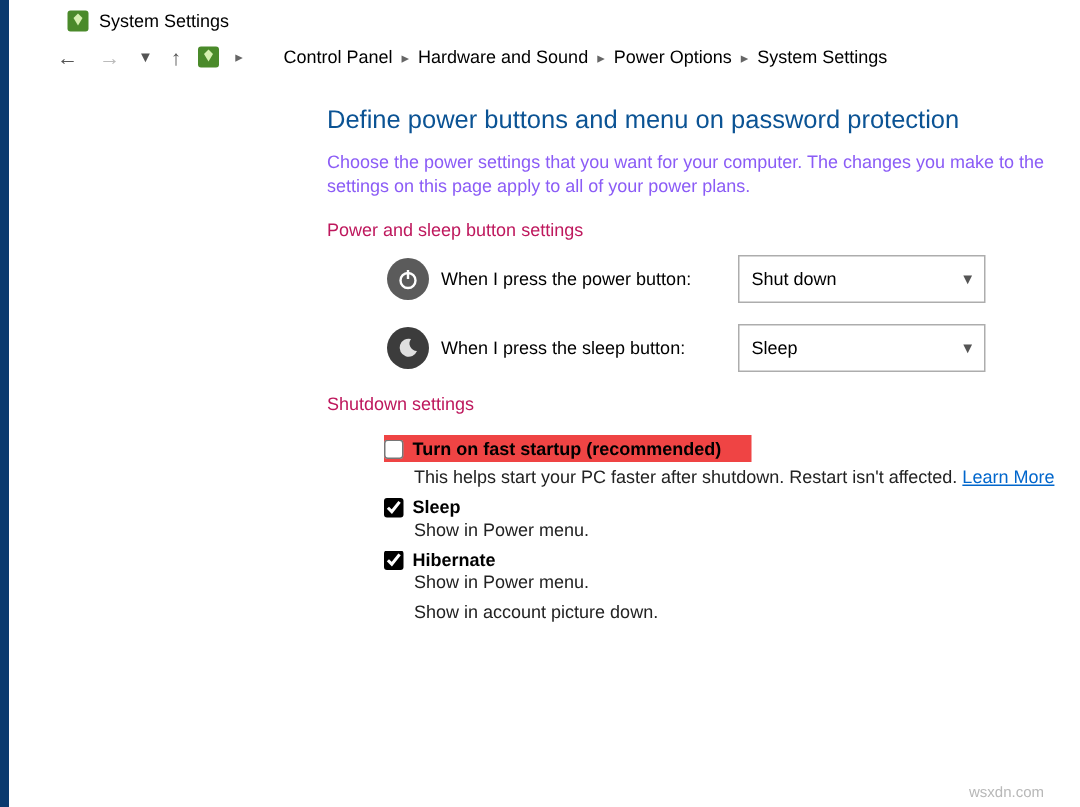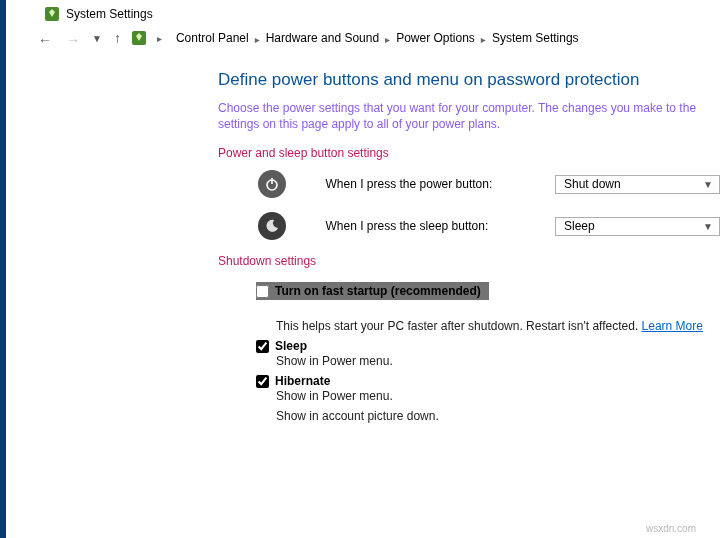--- a/index.html
+++ b/index.html
@@ -39,21 +39,21 @@
     .nav-arrow {
       color: #555;
       font-size: 14px;
       width: 18px; text-align: center;
     }
     .nav-arrow.disabled { color: #bbb; }
     .chev-down { font-size: 10px; color: #555; margin-right: 2px;}
     .nav-up { color: #555; font-size: 14px; }
     .breadcrumb {
       display: flex; align-items: flex-end; gap: 6px;
-      margin-left: 4px;
+      margin-left: 17px;
     }
     .bc-sep { color: #666; font-size: 10px; }
     .bc-item { white-space: nowrap; }
     .content {
       padding: 16px 0 0 218px;
     }
     h1.page-title {
       color: #0b5394;
       font-weight: 400;
       font-size: 17px;
@@ -69,54 +69,53 @@
     .section-header {
       font-size: 12px;
       color: #be185d;
       margin: 8px 0 10px 0;
     }
     .btn-row {
       display: flex;
       align-items: center;
       gap: 8px;
       margin: 10px 0 14px 40px;
-      justify-content: space-between;
     }
     .round-icon {
       width: 28px; height: 28px;
       border-radius: 50%;
       display: flex; align-items: center; justify-content: center;
       color: #fff;
     }
     .power-icon { background: #5b5b5b; }
     .sleep-icon { background: #3c3c3c; }
     .label-text {
       width: 190px;
       font-size: 12px;
     }
     .dropdown {
       width: 165px;
-      height: 19px;
+      height: 32px;
       border: 1px solid #adadad;
       background: #fff;
       display: flex; align-items: center; justify-content: space-between;
       padding: 0 6px 0 8px;
       font-size: 12px;
     }
     .dropdown .caret {
       font-size: 10px; color: #555;
     }
     .shutdown-group {
       margin: 8px 0 0 0;
     }
     .highlight-row {
       display: inline-block;
-      background: #737373;
-      padding: 2px 8px 2px 0;
-      margin: 4px 0 18px 38px;
+      background: #ef4444;
+      padding: 2px 20px 2px 0;
+      margin: 4px 0 2px 38px;
     }
     .check-item {
       margin: 4px 0 0 38px;
     }
     .check-row {
       display: flex; align-items: center; gap: 6px;
       font-size: 12px;
     }
     .check-row b { font-weight: 700; }
     input[type=checkbox] {

